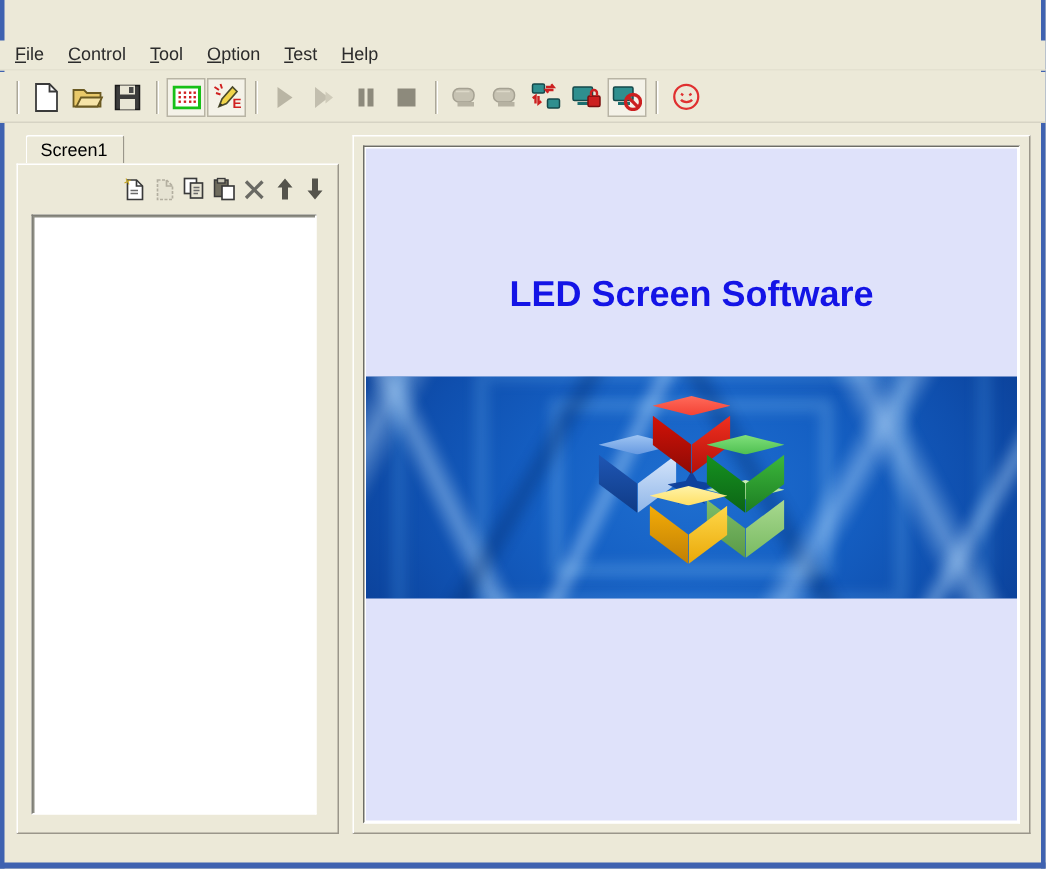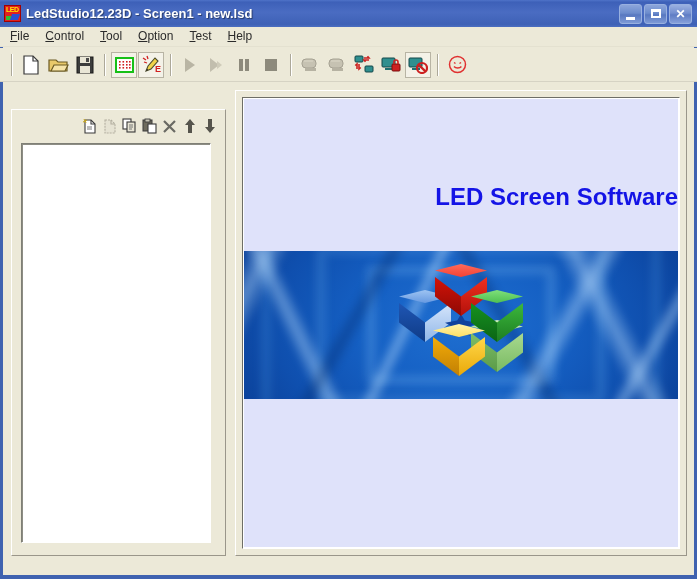--- a/index.html
+++ b/index.html
@@ -137,21 +137,21 @@
   #splash-inner{
     position:absolute; left:6px; top:6px; right:6px; bottom:6px;
     border:1px solid #6e6e66; border-right-color:#ffffff; border-bottom-color:#ffffff;
     background:#ffffff;
   }
   #splash-img{
     position:absolute; inset:1px;
     background:#dfe2fa; overflow:hidden;
   }
   #splash-title{
-    position:absolute; top:84px; left:0; width:100%; text-align:right;
+    position:absolute; top:84px; left:0; width:100%; text-align:center;
     color:#1414e6; font-size:24px; font-weight:bold; letter-spacing:0px;
   }
   #splash-copyright{
     position:absolute; top:363px; left:0; width:100%; text-align:center;
     color:#1a1ae0; font-size:14px; font-weight:bold;
   }
   
   #blue-band{
     position:absolute; left:0; top:152px; width:100%; height:148px;
     overflow:hidden;
@@ -208,41 +208,20 @@
     position:absolute; left:52px; top:52px; width:32px; height:22px;
     background:#0f3f9a; clip-path:polygon(50% 0,62% 30%,100% 40%,70% 62%,78% 100%,50% 74%,22% 100%,30% 62%,0 40%,38% 30%);
     opacity:.95;
   }
 </style>
 </head>
 <body>
 
 <div id="app-window">
 
-  <div id="titlebar">
-    <div id="app-icon">
-      <span class="led-text">LED</span>
-      <span class="led-green"></span>
-      <span class="led-blue"></span>
-    </div>
-    <div id="title-text">LedStudio12.23D - Screen1 - new.lsd</div>
-    <div class="win-btn min">
-      <span class="glyph">
-          <span class="bar"></span>
-        </span>
-    </div>
-    <div class="win-btn max">
-      <span class="glyph">
-          <span class="box"></span>
-        </span>
-    </div>
-    <div class="win-btn close">
-      <span class="glyph">✕</span>
-    </div>
-  </div>
 
   <div id="menubar">
     <div class="menu-item"><u>F</u><span>ile</span></div>
     <div class="menu-item"><u>C</u><span>ontrol</span></div>
     <div class="menu-item"><u>T</u><span>ool</span></div>
     <div class="menu-item"><u>O</u><span>ption</span></div>
     <div class="menu-item"><u>T</u><span>est</span></div>
     <div class="menu-item"><u>H</u><span>elp</span></div>
   </div>
 
@@ -379,20 +358,23 @@
     <div class="tb-btn">
       <svg width="19" height="19" viewBox="0 0 19 19">
         <circle cx="9.5" cy="9.5" r="8" fill="none" stroke="#e03030" stroke-width="1.5"></circle>
         <path d="M6 7.5l1.5 1M13 7.5l-1.5 1" stroke="#e03030" stroke-width="1.5" fill="none"></path>
         <path d="M6 11.5c1.6 2 5.8 2 7.4 0" stroke="#e03030" stroke-width="1.5" fill="none"></path>
       </svg>
     </div>
   </div>
 
   <div id="left-panel">
+    <div id="tab-strip">
+      <div id="tab-screen1">Screen1</div>
+    </div>
     <div id="tab-body">
 
       <div id="mini-toolbar">
         <div class="mini-btn">
           <svg width="15" height="16" viewBox="0 0 15 16">
             <path d="M3 2h6l4 4v9H3z" fill="#fff" stroke="#3a3a3a" stroke-width="1.1"></path>
             <path d="M9 2v4h4" fill="none" stroke="#3a3a3a" stroke-width="1.1"></path>
             <path d="M2 1l1 2 2-1-2 1 1 2-1-2-2 1 2-1z" fill="#e8d24a" stroke="#c9a81e" stroke-width=".7"></path>
             <path d="M5 9h5M5 11h5" stroke="#6a6a6a" stroke-width=".9"></path>
           </svg>

